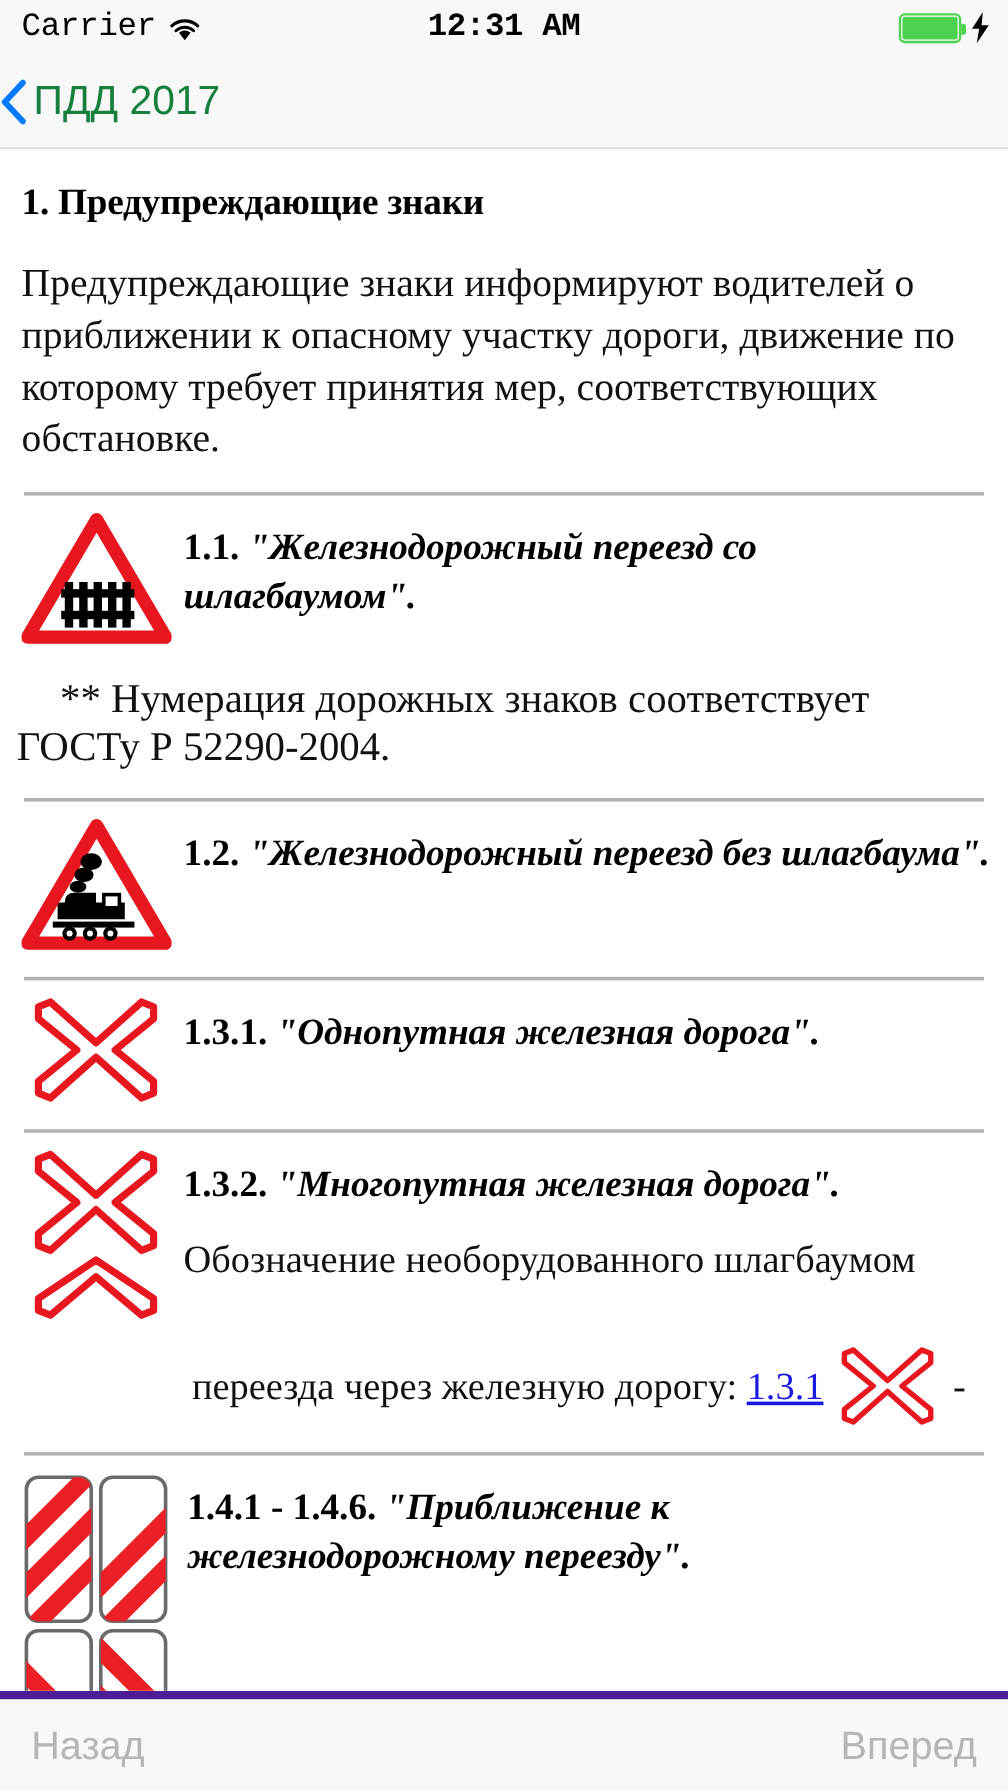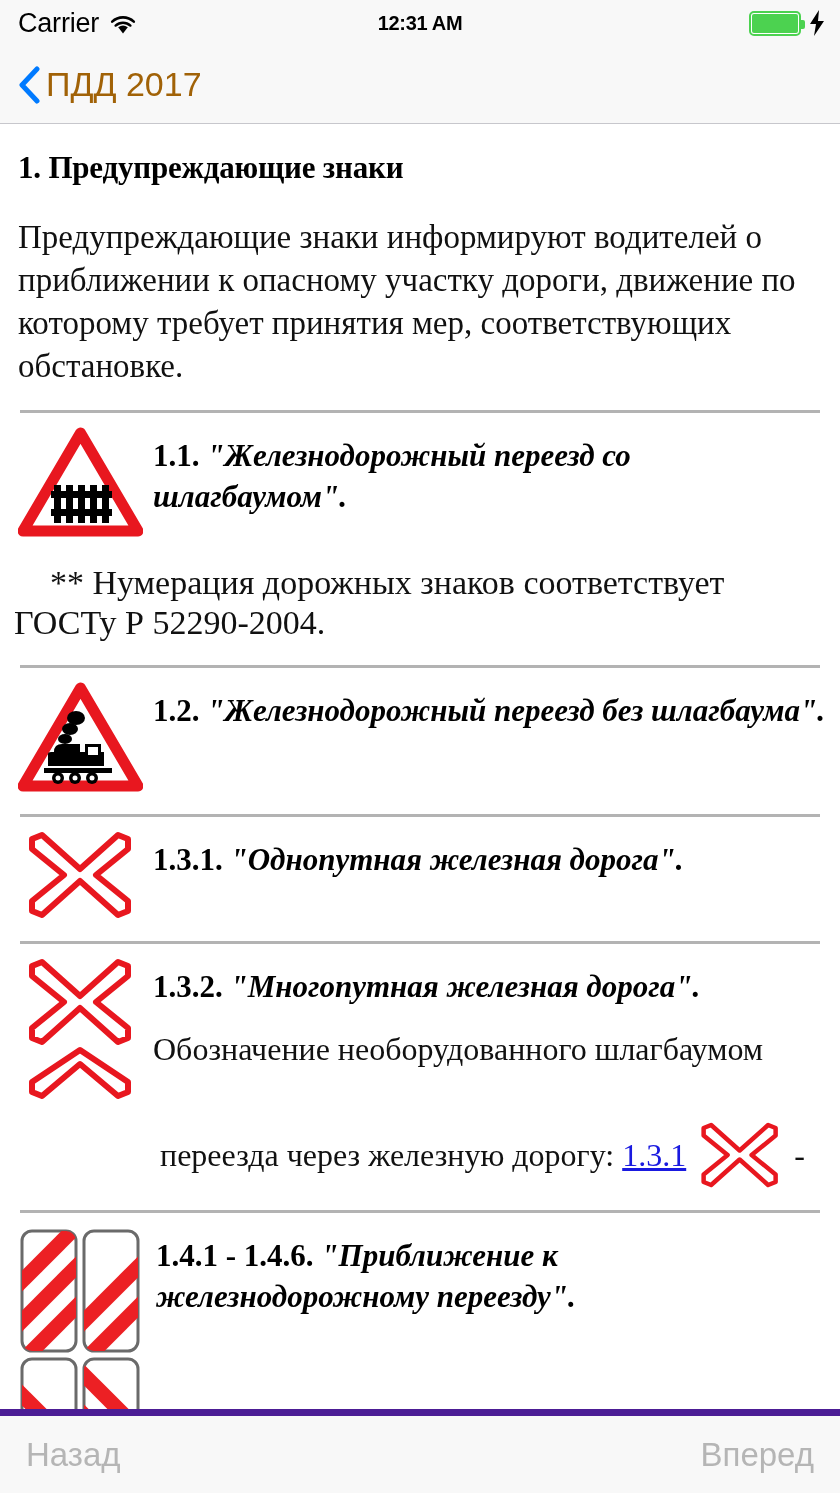--- a/index.html
+++ b/index.html
@@ -22,33 +22,33 @@
   }
 
   
   .status-bar {
     height: 46px;
     flex: 0 0 46px;
     background: #f8f8f8;
     display: flex;
     align-items: center;
     padding: 0 14px 0 18px;
-    font-family: Liberation Sans, sans-serif;
+    font-family: Liberation Mono, monospace;
     font-size: 27px;
     color: #000;
     position: relative;
   }
   .sb-left { display: flex; align-items: center; gap: 10px; }
   .sb-carrier { font-size: 27px; letter-spacing: -0.2px; }
   .wifi-icon { display: inline-block; width: 28px; height: 22px; position: relative; top: 2px;}
   .sb-center {
     position: absolute;
     left: 0; right: 0;
     text-align: center;
-    font-size: 20px;
+    font-size: 27px;
     font-weight: 700;
     letter-spacing: -0.3px;
   }
   .sb-right {
     margin-left: auto;
     display: flex;
     align-items: center;
     gap: 2px;
     z-index: 2;
   }
@@ -88,22 +88,21 @@
     border-bottom: 1px solid #c7c7cc;
     display: flex;
     align-items: center;
     position: relative;
     font-family: "Liberation Sans", "DejaVu Sans", sans-serif;
   }
   .nav-back {
     display: flex;
     align-items: center;
     gap: 6px;
-    padding-left: 18px;
-    color: #a16207;
+    color: #15803d;
     font-size: 34px;
     cursor: pointer;
     z-index: 2;
   }
   .back-chevron { width: 22px; height: 38px; display: inline-block; }
   .nav-title {
     position: absolute;
     left: 0; right: 0;
     text-align: center;
     font-size: 34px;

